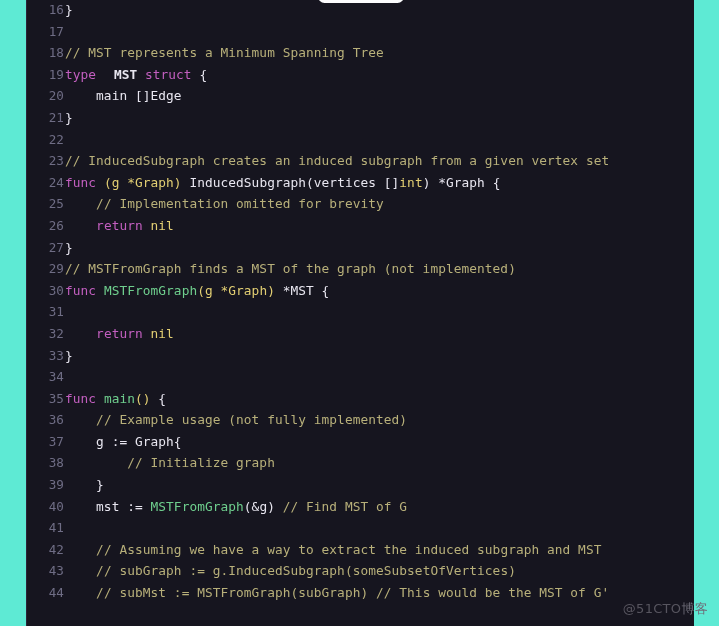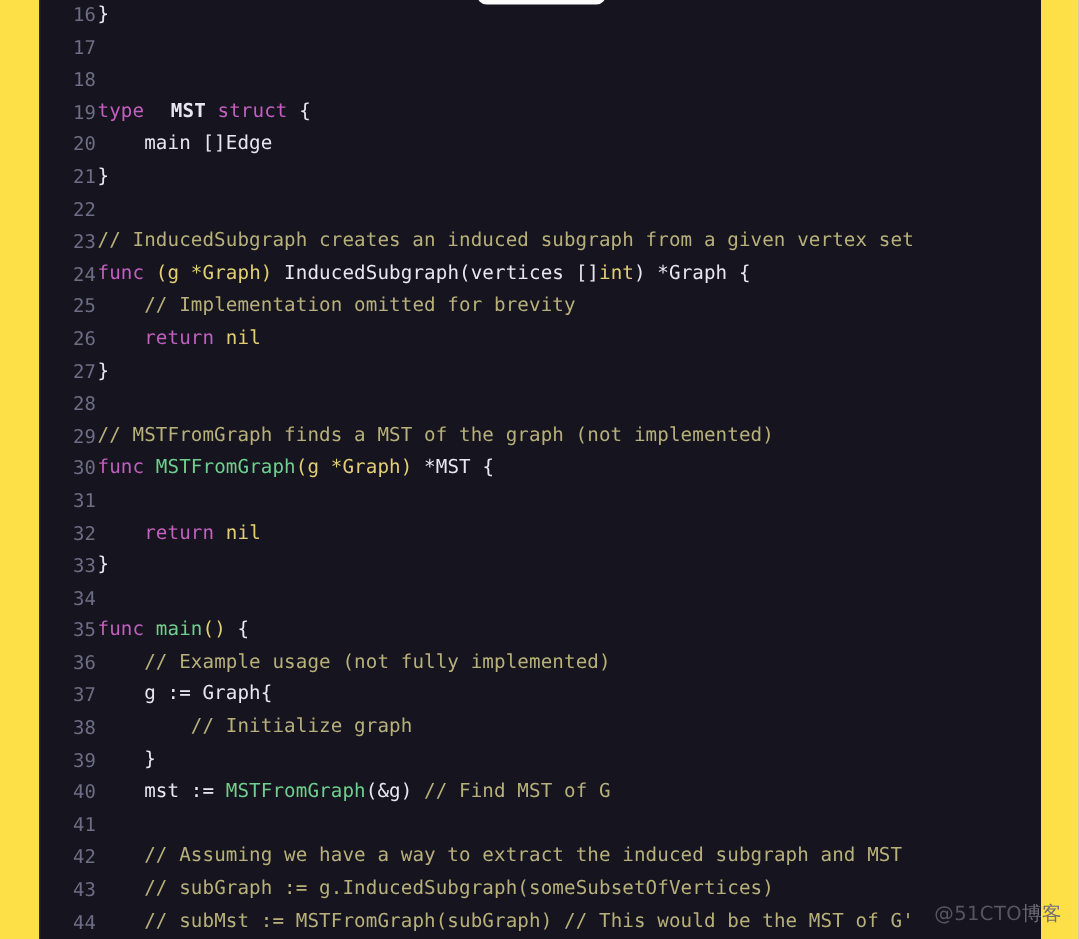--- a/index.html
+++ b/index.html
@@ -4,21 +4,21 @@
 <style>
   html, body {
     margin: 0;
     padding: 0;
     background: #ffffff;
   }
   #screenshot {
     position: relative;
     width: 719px;
     height: 626px;
-    background: #fde047;
+    background: #5eead4;
     overflow: hidden;
     font-family: "DejaVu Sans Mono", "Liberation Mono", monospace;
   }
   
   #code-panel {
     position: absolute;
     left: 26px;
     top: 0;
     width: 668px;
     height: 626px;
@@ -98,31 +98,30 @@
 </head>
 <body>
 
 <div id="screenshot">
 
   <div id="code-panel">
     <div id="panel-accent"></div>
     <div id="code-lines">
         <div class="code-line" style="margin-top: -1px;"><span class="ln">16</span><span class="src"><span class="t-plain">}</span></span></div>
         <div class="code-line"><span class="ln">17</span><span class="src"></span></div>
-        <div class="code-line"><span class="ln">18</span></div>
+        <div class="code-line"><span class="ln">18</span><span class="src"><span class="t-comment">// MST represents a Minimum Spanning Tree</span></span></div>
         <div class="code-line"><span class="ln">19</span><span class="src"><span class="t-kw">type</span><span class="t-plain"> </span><span class="t-type">MST</span><span class="t-plain"> </span><span class="t-kw">struct</span><span class="t-plain"> {</span></span></div>
         <div class="code-line"><span class="ln">20</span><span class="src"><span class="t-plain">    main []Edge</span></span></div>
         <div class="code-line"><span class="ln">21</span><span class="src"><span class="t-plain">}</span></span></div>
         <div class="code-line"><span class="ln">22</span><span class="src"></span></div>
         <div class="code-line"><span class="ln">23</span><span class="src"><span class="t-comment">// InducedSubgraph creates an induced subgraph from a given vertex set</span></span></div>
         <div class="code-line"><span class="ln">24</span><span class="src"><span class="t-kw">func</span><span class="t-plain"> </span><span class="t-punct">(g *Graph)</span><span class="t-plain"> InducedSubgraph(vertices []</span><span class="t-val">int</span><span class="t-plain">) *Graph {</span></span></div>
         <div class="code-line"><span class="ln">25</span><span class="src"><span class="t-plain">    </span><span class="t-comment">// Implementation omitted for brevity</span></span></div>
         <div class="code-line"><span class="ln">26</span><span class="src"><span class="t-plain">    </span><span class="t-kw">return</span><span class="t-plain"> </span><span class="t-val">nil</span></span></div>
         <div class="code-line"><span class="ln">27</span><span class="src"><span class="t-plain">}</span></span></div>
-        <div class="code-line"><span class="ln">28</span><span class="src"></span></div>
         <div class="code-line"><span class="ln">29</span><span class="src"><span class="t-comment">// MSTFromGraph finds a MST of the graph (not implemented)</span></span></div>
         <div class="code-line"><span class="ln">30</span><span class="src"><span class="t-kw">func</span><span class="t-plain"> </span><span class="t-fn">MSTFromGraph</span><span class="t-punct">(g *Graph)</span><span class="t-plain"> *MST {</span></span></div>
         <div class="code-line"><span class="ln">31</span><span class="src"><span class="t-plain">    </span></span></div>
         <div class="code-line"><span class="ln">32</span><span class="src"><span class="t-plain">    </span><span class="t-kw">return</span><span class="t-plain"> </span><span class="t-val">nil</span></span></div>
         <div class="code-line"><span class="ln">33</span><span class="src"><span class="t-plain">}</span></span></div>
         <div class="code-line"><span class="ln">34</span><span class="src"></span></div>
         <div class="code-line"><span class="ln">35</span><span class="src"><span class="t-kw">func</span><span class="t-plain"> </span><span class="t-fn">main</span><span class="t-punct">()</span><span class="t-plain"> {</span></span></div>
         <div class="code-line"><span class="ln">36</span><span class="src"><span class="t-plain">    </span><span class="t-comment">// Example usage (not fully implemented)</span></span></div>
         <div class="code-line"><span class="ln">37</span><span class="src"><span class="t-plain">    g := Graph{</span></span></div>
         <div class="code-line"><span class="ln">38</span><span class="src"><span class="t-plain">        </span><span class="t-comment">// Initialize graph</span></span></div>

